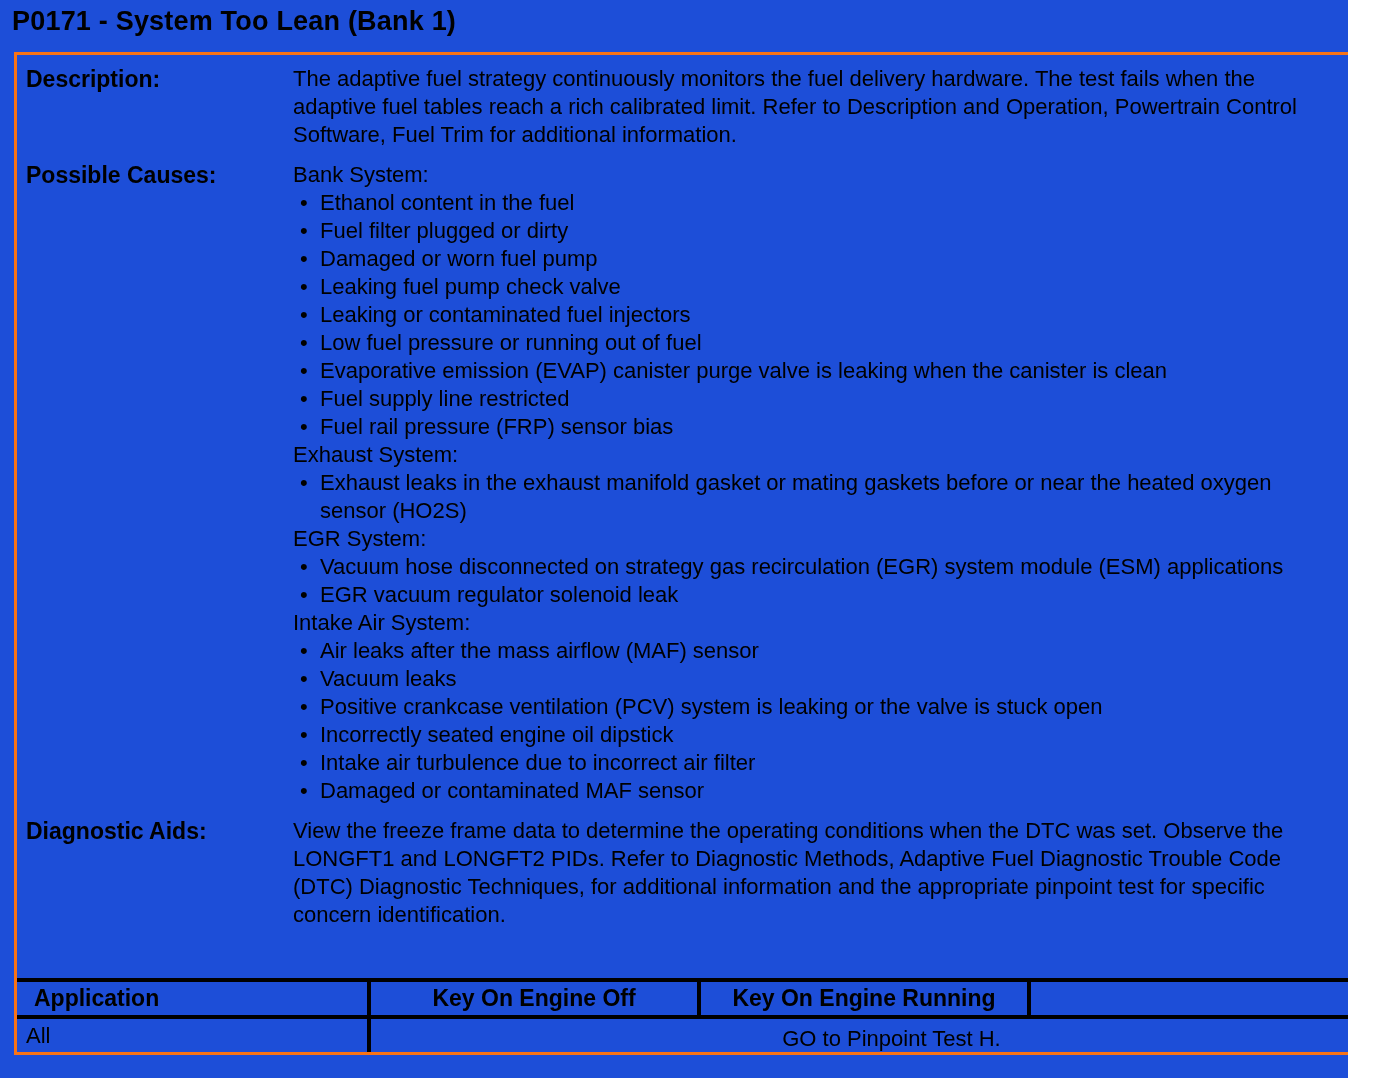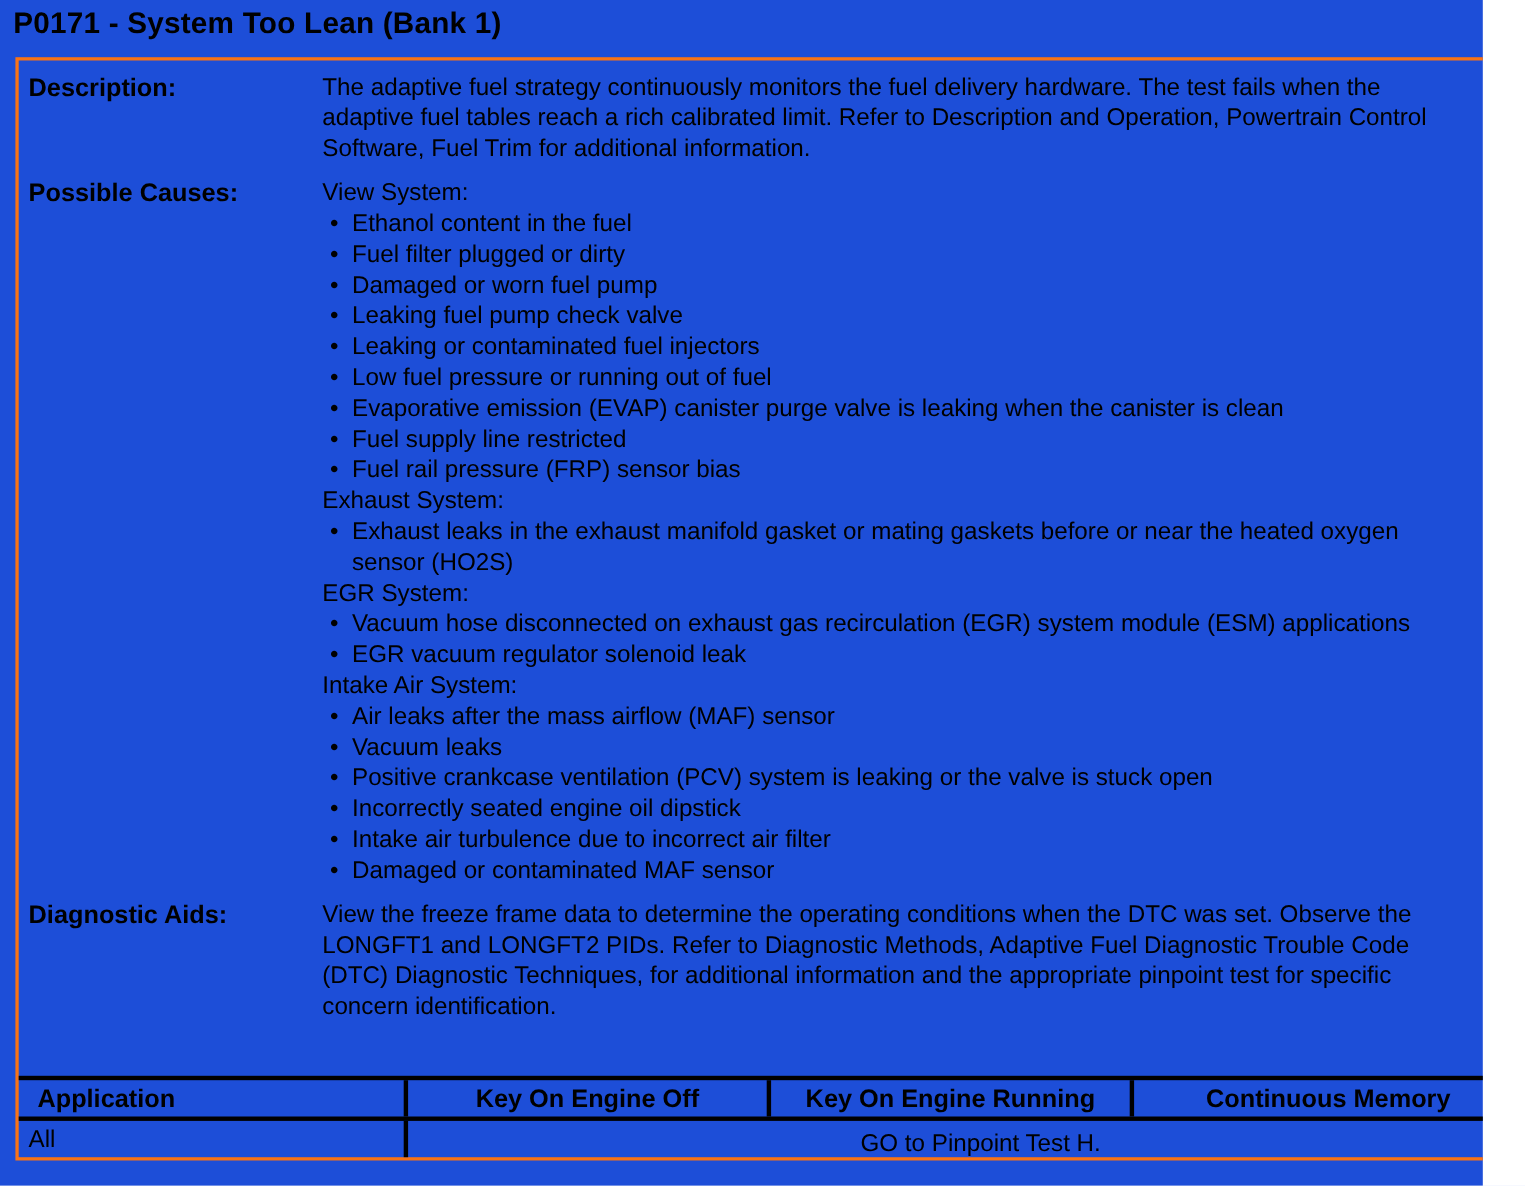--- a/index.html
+++ b/index.html
@@ -164,39 +164,39 @@
   <div class="main-box">
 
     <div class="info-row">
       <div class="label-col">Description:</div>
       <div class="content-col">The adaptive fuel strategy continuously monitors the fuel delivery hardware. The test fails when the adaptive fuel tables reach a rich calibrated limit. Refer to Description and Operation, Powertrain Control Software, Fuel Trim for additional information.</div>
     </div>
 
     <div class="info-row">
       <div class="label-col">Possible Causes:</div>
       <div class="content-col">
-          <div class="group-heading">View System:</div>
+          <div class="group-heading">Bank System:</div>
           <ul class="cause-list">
             <li>Ethanol content in the fuel</li>
             <li>Fuel filter plugged or dirty</li>
             <li>Damaged or worn fuel pump</li>
             <li>Leaking fuel pump check valve</li>
             <li>Leaking or contaminated fuel injectors</li>
             <li>Low fuel pressure or running out of fuel</li>
             <li>Evaporative emission (EVAP) canister purge valve is leaking when the canister is clean</li>
             <li>Fuel supply line restricted</li>
             <li>Fuel rail pressure (FRP) sensor bias</li>
           </ul>
           <div class="group-heading">Exhaust System:</div>
           <ul class="cause-list">
             <li>Exhaust leaks in the exhaust manifold gasket or mating gaskets before or near the heated oxygen sensor (HO2S)</li>
           </ul>
           <div class="group-heading">EGR System:</div>
           <ul class="cause-list">
-            <li>Vacuum hose disconnected on exhaust gas recirculation (EGR) system module (ESM) applications</li>
+            <li>Vacuum hose disconnected on strategy gas recirculation (EGR) system module (ESM) applications</li>
             <li>EGR vacuum regulator solenoid leak</li>
           </ul>
           <div class="group-heading">Intake Air System:</div>
           <ul class="cause-list">
             <li>Air leaks after the mass airflow (MAF) sensor</li>
             <li>Vacuum leaks</li>
             <li>Positive crankcase ventilation (PCV) system is leaking or the valve is stuck open</li>
             <li>Incorrectly seated engine oil dipstick</li>
             <li>Intake air turbulence due to incorrect air filter</li>
             <li>Damaged or contaminated MAF sensor</li>
@@ -207,21 +207,20 @@
     <div class="info-row">
       <div class="label-col">Diagnostic Aids:</div>
       <div class="content-col">View the freeze frame data to determine the operating conditions when the DTC was set. Observe the LONGFT1 and LONGFT2 PIDs. Refer to Diagnostic Methods, Adaptive Fuel Diagnostic Trouble Code (DTC) Diagnostic Techniques, for additional information and the appropriate pinpoint test for specific concern identification.</div>
     </div>
 
     <div class="application-table">
       <div class="table-header-row">
         <div class="th-cell th-application">Application</div>
         <div class="th-cell th-keo">Key On Engine Off</div>
         <div class="th-cell th-ker">Key On Engine Running</div>
-        <div class="th-cell th-cm">Continuous Memory</div>
       </div>
       <div class="table-data-row">
         <div class="td-application">All</div>
         <div class="td-action">GO to Pinpoint Test H.</div>
       </div>
     </div>
 
   </div>
 </div>
 

